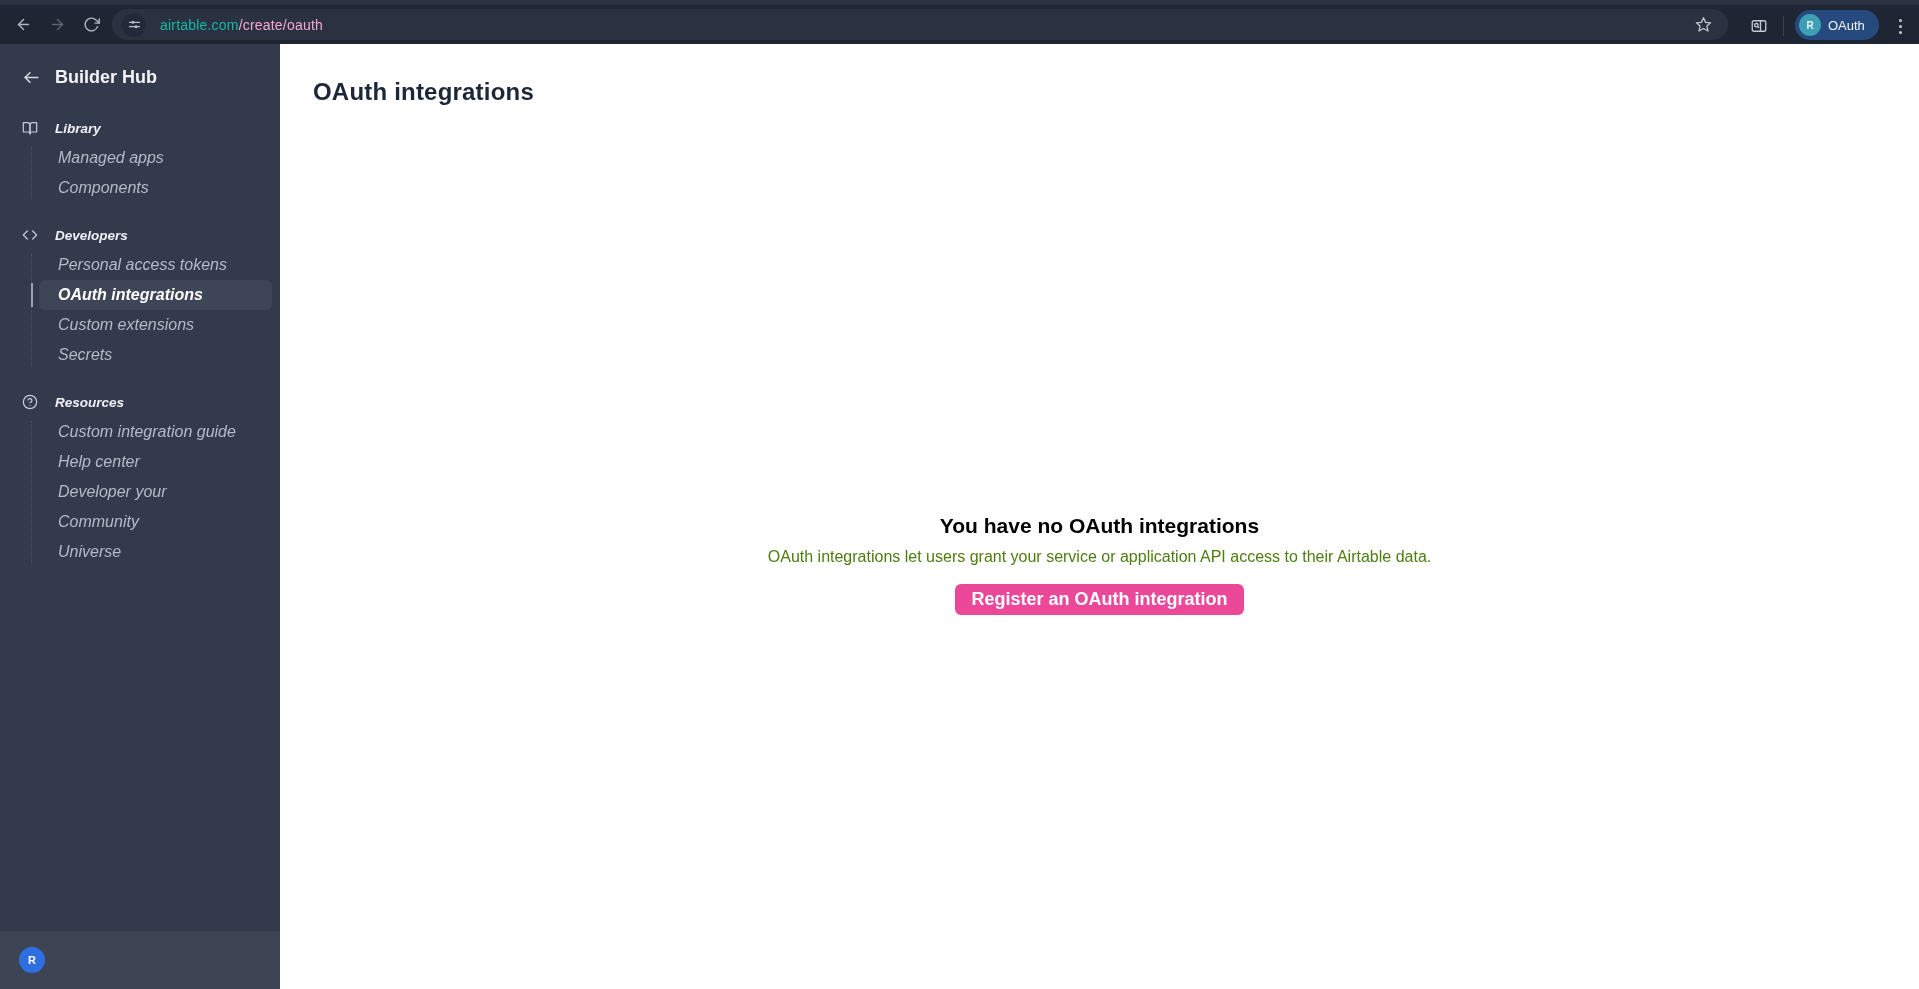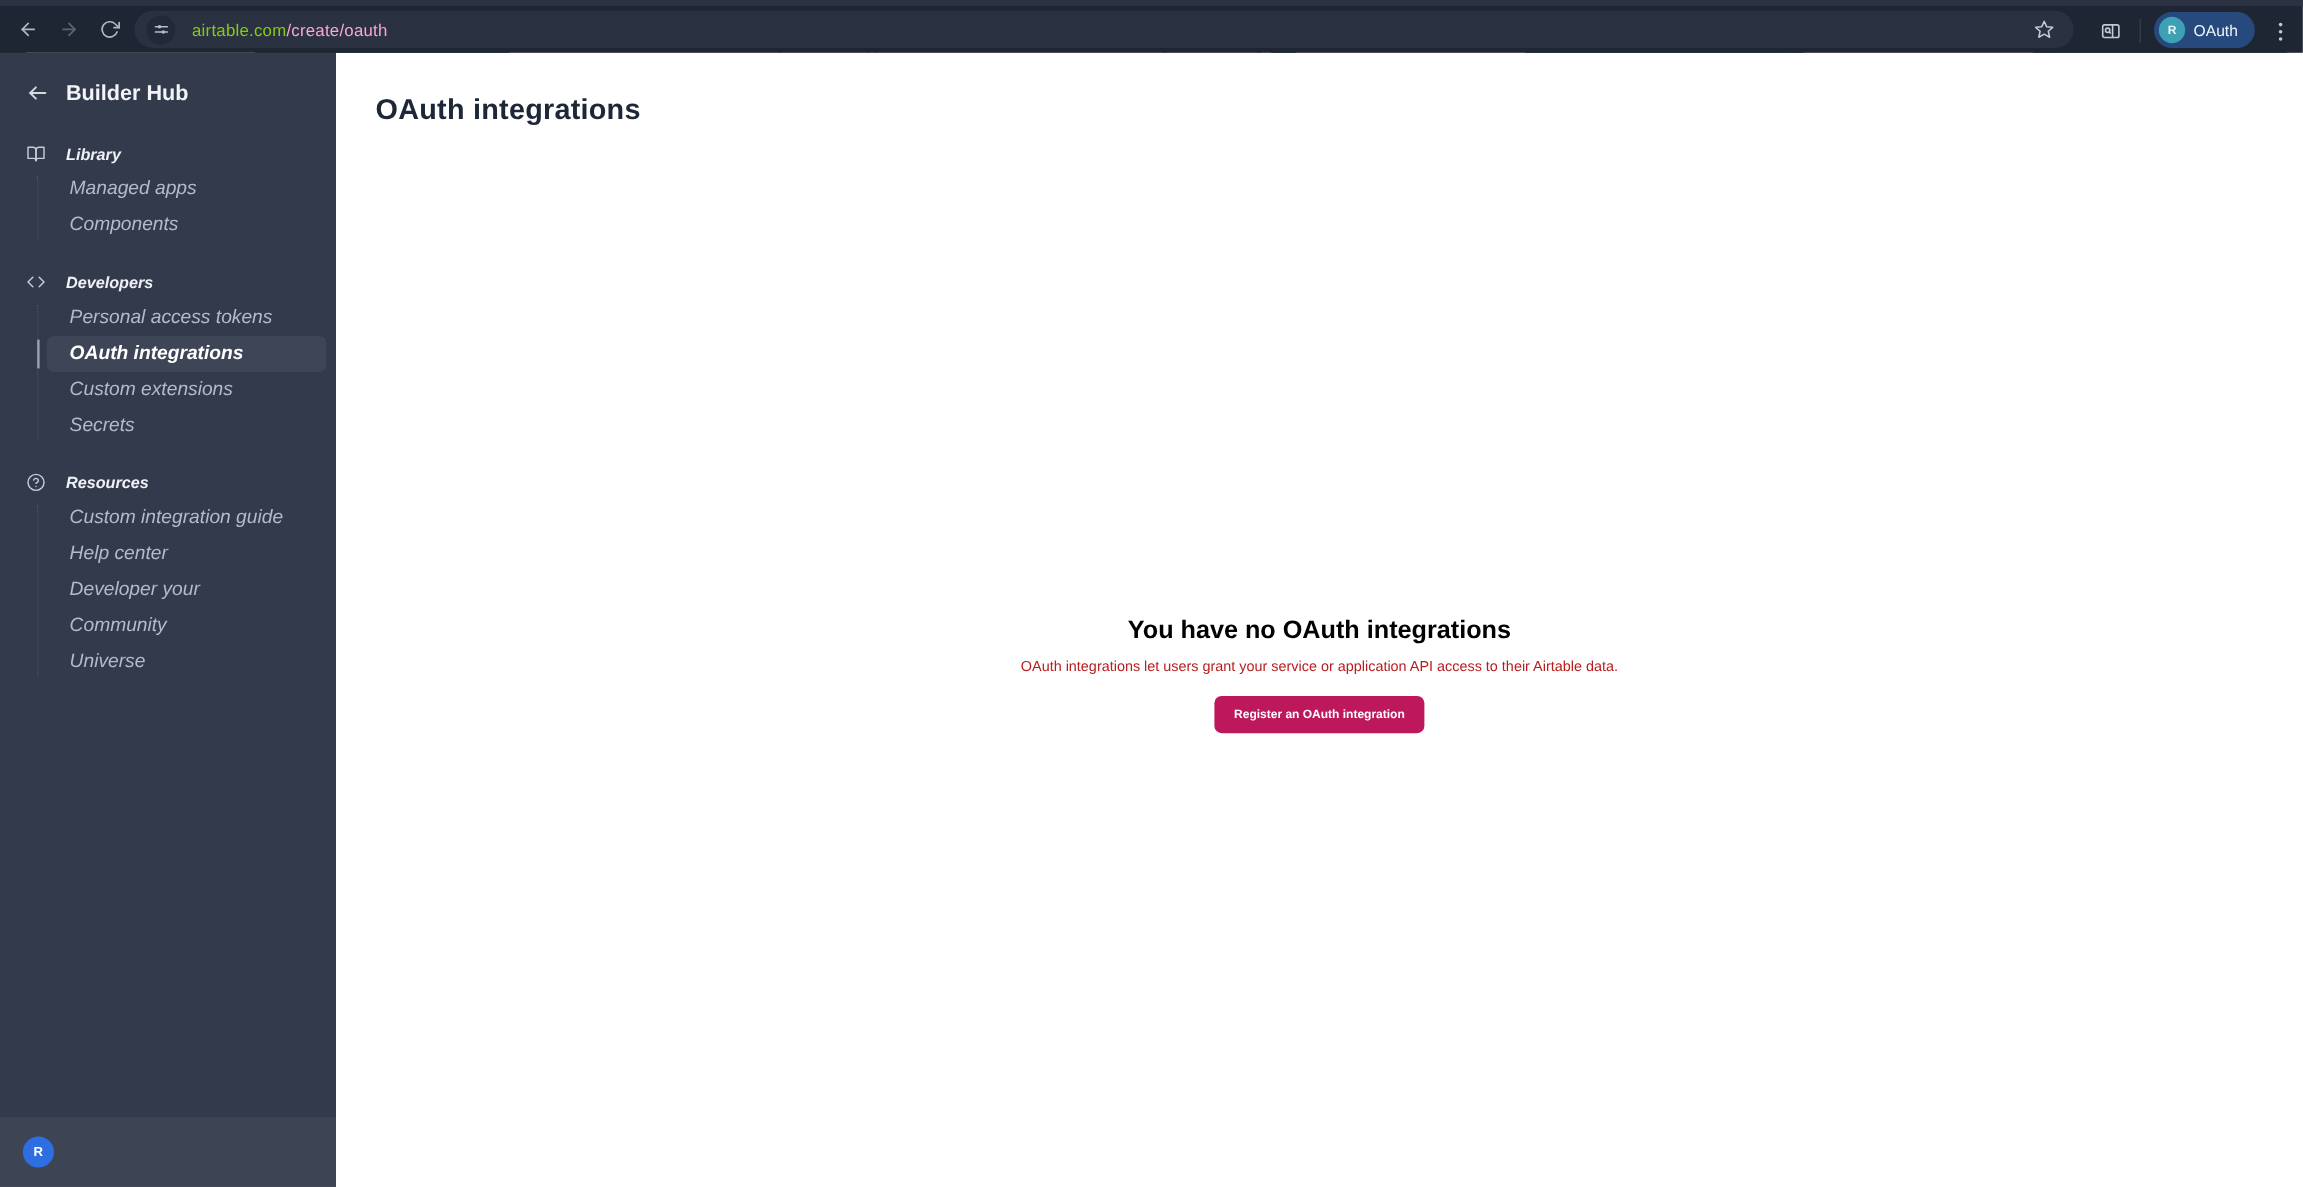--- a/index.html
+++ b/index.html
@@ -13,21 +13,21 @@
   .nav-btn.disabled { color:#5c6474; }
   .nav-btn svg { width:17px; height:17px; }
   #btn-back { margin-left:8px; }
   #btn-forward { margin-left:4px; }
   #btn-refresh { margin-left:4px; }
 
   .omnibox { position:absolute; left:112px; top:4px; width:1616px; height:31px; background:#2a3140; border-radius:16px; display:flex; align-items:center; }
   .tune-wrap { width:24px; height:24px; margin-left:10px; border-radius:50%; background:#222938; display:flex; align-items:center; justify-content:center; color:#b6bdca; }
   .tune-wrap svg { width:15px; height:15px; }
   .url { margin-left:14px; font-size:14px; letter-spacing:.2px; white-space:nowrap; }
-  .url .domain { color:#84cc16;margin-top:29px; }
+  .url .domain { color:#14b8a6;margin-top:29px; }
   .url .path { color:#f9a8d4; }
   .star-wrap { position:absolute; right:12px; top:3px; width:25px; height:25px; display:flex; align-items:center; justify-content:center; color:#c3c9d4; cursor:pointer; }
   .star-wrap svg { width:17px; height:17px; }
 
   .sidepanel-btn { position:absolute; left:1745px; top:7px; width:28px; height:28px; display:flex; align-items:center; justify-content:center; color:#c3c9d4; cursor:pointer; }
   .sidepanel-btn svg { width:18px; height:18px; }
   .toolbar-sep { position:absolute; left:1783px; top:11px; width:1px; height:20px; background:#3a4150; }
 
   .profile-chip { position:absolute; left:1795px; top:5px; height:30px; padding:0 14px 0 4px; background:#264a7d; border-radius:15px; display:flex; align-items:center; gap:7px; cursor:pointer; }
   .profile-avatar { width:22px; height:22px; border-radius:50%; background:#3da0b4; color:#eaf6f8; font-size:10px; font-weight:bold; display:flex; align-items:center; justify-content:center; }
@@ -57,22 +57,22 @@
 
   .sb-footer { position:absolute; left:0; right:0; bottom:0; height:58px; background:#3d4454; display:flex; align-items:center; }
   .sb-avatar { width:26px; height:26px; margin-left:19px; border-radius:50%; background:#2e6ee0; color:#ffffff; font-size:11px; font-weight:bold; display:flex; align-items:center; justify-content:center; cursor:pointer; }
 
   
   .main { position:fixed; top:44px; left:280px; width:1639px; height:945px; background:#ffffff; }
   .page-title { position:absolute; left:33px; top:34px; font-size:24px; font-weight:bold; color:#1d2737; letter-spacing:.2px; }
 
   .empty-state { position:absolute; top:470px; left:0; right:0; text-align:center; }
   .empty-heading { font-size:21px; font-weight:bold; color:#000000; }
-  .empty-desc { margin-top:10px; font-size:12px; color:#b91c1c; }
-  .empty-cta { margin-top:18px; display:inline-block; background:#be185d; color:#ffffff; border:none; border-radius:6px; height:31px; line-height:31px; padding:0 16px; font-size:10px; font-weight:bold; font-family:"Liberation Sans", sans-serif; cursor:pointer; }
+  .empty-desc { margin-top:10px; font-size:16px; color:#4d7c0f; }
+  .empty-cta { margin-top:18px; display:inline-block; background:#ec4899; color:#ffffff; border:none; border-radius:6px; height:31px; line-height:31px; padding:0 16px; font-size:18px; font-weight:bold; font-family:"Liberation Sans", sans-serif; cursor:pointer; }
 </style>
 </head>
 <body>
 
 <div class="browser-top">
   <div class="top-strip"></div>
   <div class="toolbar">
     <div class="nav-btn" id="btn-back">
       <svg viewBox="0 0 24 24" fill="none" stroke="currentColor" stroke-width="2" stroke-linecap="round" stroke-linejoin="round">
           <line x1="19" y1="12" x2="5" y2="12"></line>

